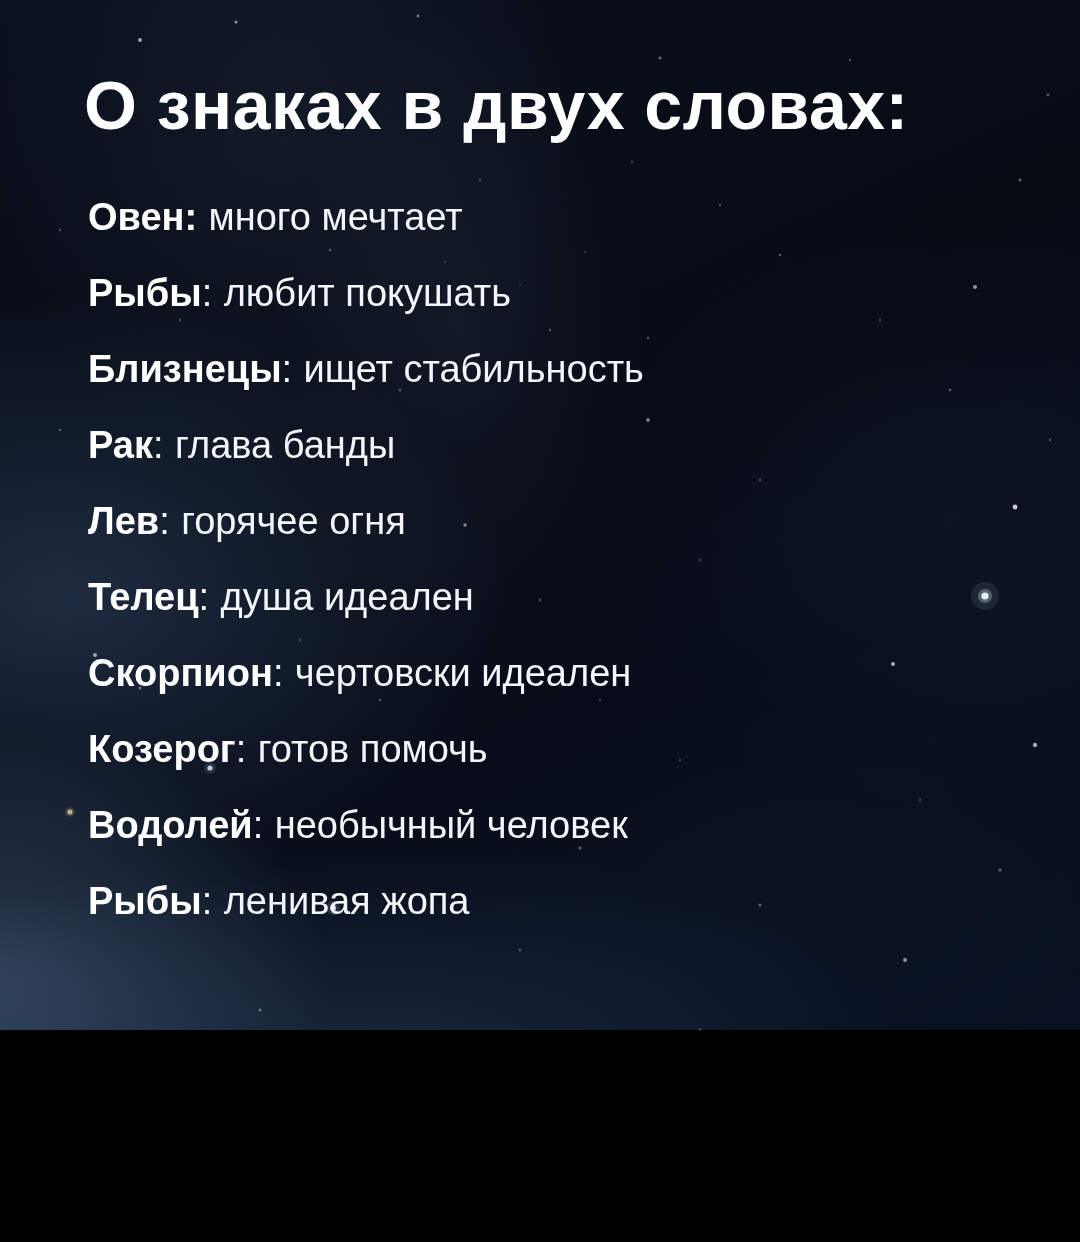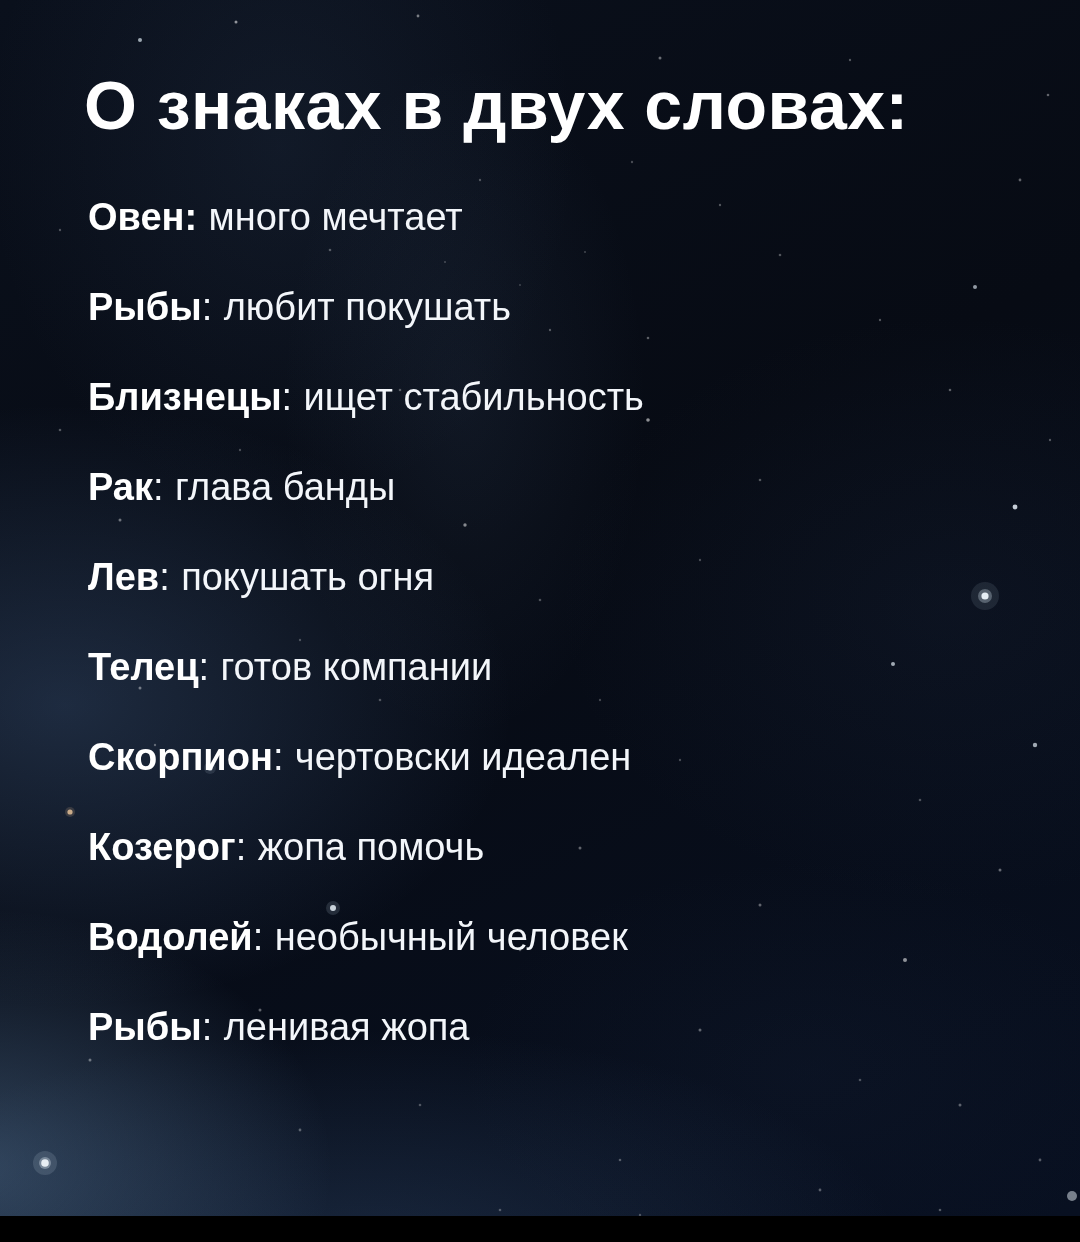--- a/index.html
+++ b/index.html
@@ -1,39 +1,39 @@
 <!DOCTYPE html>
 <html><head>
 <meta charset="utf-8">
 <style>
   html,body{margin:0;padding:0;background:#000;}
   .canvas{
     position:relative;
-    width:1080px;height:1216px;
+    width:1080px;height:1030px;
     overflow:hidden;
     font-family:"Liberation Sans",sans-serif;
     background:
       radial-gradient(520px 380px at -2% 96%, rgba(125,170,215,0.34), transparent 68%),
       radial-gradient(640px 430px at 6% 58%, rgba(95,135,190,0.26), transparent 70%),
       radial-gradient(760px 320px at 34% 103%, rgba(85,125,175,0.22), transparent 70%),
       radial-gradient(260px 480px at 43% 33%, rgba(95,125,165,0.10), transparent 70%),
       radial-gradient(420px 520px at 26% 12%, rgba(70,95,130,0.14), transparent 70%),
       radial-gradient(560px 420px at 88% 50%, rgba(55,75,110,0.10), transparent 70%),
       radial-gradient(500px 300px at 75% 88%, rgba(50,70,105,0.08), transparent 70%),
       linear-gradient(155deg, #0a101c 0%, #070b14 45%, #081021 100%);
   }
   .stars{position:absolute;inset:0;width:1080px;height:1242px;}
   .title{
     position:absolute;left:84px;top:70px;margin:0;
     font-size:68px;font-weight:700;line-height:1.05;
     color:#ffffff;letter-spacing:0.5px;
   }
   .list{
     position:absolute;left:88px;top:198px;right:40px;
-    display:flex;flex-direction:column;gap:52px;
+    display:flex;flex-direction:column;gap:38px;
   }
   .item{
     font-size:38px;line-height:38px;color:#f3f6fa;
     white-space:nowrap;
   }
   .sign{font-weight:700;color:#ffffff;}
   .sep{font-weight:400;color:#f3f6fa;}
   .desc{margin-left:0.30em;font-weight:400;}
 </style>
 </head>
@@ -124,21 +124,21 @@
     <circle cx="585" cy="252" r="1.1" fill="#ffffff" opacity="0.22"></circle>
   </svg>
 
   <h1 class="title">О знаках в двух словах:</h1>
 
   <div class="list">
     <div class="item"><span class="sign">Овен:</span><span class="sep"></span><span class="desc">много мечтает</span></div>
     <div class="item"><span class="sign">Рыбы</span><span class="sep">:</span><span class="desc">любит покушать</span></div>
     <div class="item"><span class="sign">Близнецы</span><span class="sep">:</span><span class="desc">ищет стабильность</span></div>
     <div class="item"><span class="sign">Рак</span><span class="sep">:</span><span class="desc">глава банды</span></div>
-    <div class="item"><span class="sign">Лев</span><span class="sep">:</span><span class="desc">покушать огня</span></div>
-    <div class="item"><span class="sign">Телец</span><span class="sep">:</span><span class="desc">готов компании</span></div>
+    <div class="item"><span class="sign">Лев</span><span class="sep">:</span><span class="desc">горячее огня</span></div>
+    <div class="item"><span class="sign">Телец</span><span class="sep">:</span><span class="desc">душа идеален</span></div>
     <div class="item"><span class="sign">Скорпион</span><span class="sep">:</span><span class="desc">чертовски идеален</span></div>
-    <div class="item"><span class="sign">Козерог</span><span class="sep">:</span><span class="desc">жопа помочь</span></div>
+    <div class="item"><span class="sign">Козерог</span><span class="sep">:</span><span class="desc">готов помочь</span></div>
     <div class="item"><span class="sign">Водолей</span><span class="sep">:</span><span class="desc">необычный человек</span></div>
     <div class="item"><span class="sign">Рыбы</span><span class="sep">:</span><span class="desc">ленивая жопа</span></div>
   </div>
 
 </div>
 
 </body></html>

